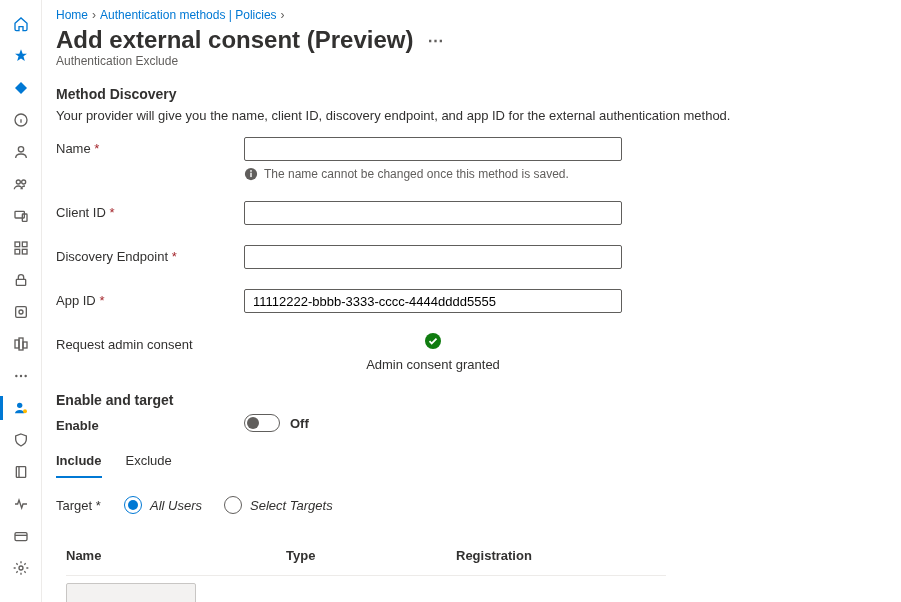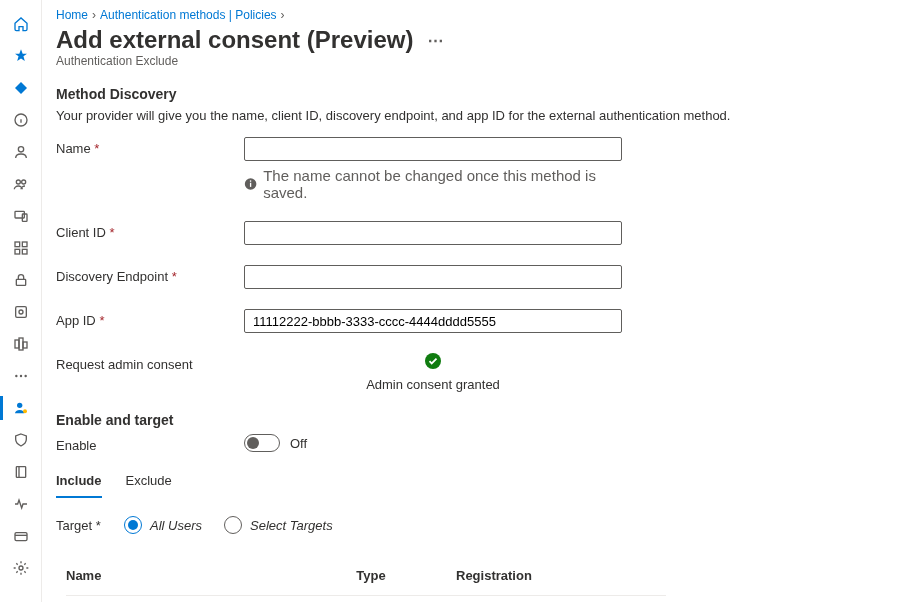--- a/index.html
+++ b/index.html
@@ -21,21 +21,21 @@
     .page-title .more { font-size:16px; color:#605e5c; cursor:pointer; margin-left:4px;}
     .subtitle { font-size:12px; color:#605e5c; margin-top:0px; margin-bottom:18px;}
     h3.section { font-size:14px; font-weight:600; margin-bottom:6px; margin-top:8px;}
     .section-desc { font-size:13px; color:#323130; margin-bottom:14px;}
     
     .form-row { display:flex; align-items:flex-start; margin-bottom:20px;}
     .form-row .label { width:188px; font-size:13px; color:#323130; padding-top:4px;}
     .form-row .req { color:#a4262c; }
     .form-row .field { flex:0 0 378px; }
     .input { width:378px; height:24px; border:1px solid #605e5c; border-radius:2px; padding:2px 8px; font-size:13px; }
-    .helper { display:flex; align-items:center; gap:6px; margin-top:6px; font-size:15px; color:#605e5c;}
+    .helper { display:flex; align-items:center; gap:6px; margin-top:6px; font-size:12px; color:#605e5c;}
     .helper svg { width:14px; height:14px; }
     .consent { display:flex; align-items:center; gap:8px; font-size:13px;flex-direction:column;}
     .consent svg { width:16px; height:16px;}
     
     .toggle-wrap { display:flex; align-items:center; gap:10px;}
     .toggle { width:36px; height:18px; border-radius:10px; border:1px solid #605e5c; position:relative; cursor:pointer; background:#fff;}
     .toggle .knob { width:12px; height:12px; border-radius:50%; background:#605e5c; position:absolute; left:2px; top:2px;}
     
     .tabs { display:flex; gap:24px; border-bottom:0; margin-top:6px; margin-bottom:18px;}
     .tabs .tab { font-size:13px; padding:4px 0 8px 0; color:#323130; cursor:pointer; }
@@ -49,21 +49,21 @@
     .radio.checked { border-color:#0078d4;}
     .radio.checked .dot { width:10px; height:10px; border-radius:50%; background:#0078d4;}
     
     .add-target { display:inline-flex; align-items:center; gap:6px; padding:6px 10px; background:#f3f2f1; color:#a19f9d; font-size:13px; border:none; cursor:not-allowed; margin-bottom:20px;}
     .add-target svg { width:14px; height:14px; }
     
     .tbl { width:600px; margin-left:10px;}
     .tbl .thead, .tbl .trow { display:flex; align-items:center; height:40px; border-bottom:1px solid #edebe9;}
     .tbl .thead { font-weight:600; font-size:13px; border-bottom:1px solid #edebe9;}
     .col-name { width:220px; }
-    .col-type { width:170px;text-align:center; }
+    .col-type { width:170px; }
     .col-reg { width:170px; }
     .col-act { width:40px; display:flex; justify-content:center;}
     .select-dis { width:130px; height:26px; border:1px solid #c8c6c4; background:#f3f2f1; color:#a19f9d; display:flex; align-items:center; justify-content:space-between; padding:0 8px; border-radius:2px; font-size:13px; cursor:not-allowed;}
   </style>
 </head>
 <body>
 
 <div class="sidebar">
   <div class="navitem accent">
       <svg viewBox="0 0 24 24" fill="none" stroke="#0078d4" stroke-width="2">
@@ -236,21 +236,21 @@
             <path d="M4.5 8.2l2.2 2.2 4.8-4.8" stroke="#fff" stroke-width="1.8" fill="none"></path>
           </svg>
         <span>Admin consent granted</span>
       </div>
     </div>
   </div>
 
   
   <h3 class="section">Enable and target</h3>
 
-  <div class="form-row" style="margin-bottom:16px;">
+  <div class="form-row" style="margin-bottom:16px;font-weight:bold;">
     <div class="label" style="width:188px;">Enable</div>
     <div class="field toggle-wrap">
       <div class="toggle">
           <div class="knob"></div>
         </div>
       <span>Off</span>
     </div>
   </div>
 
   <div class="tabs">

